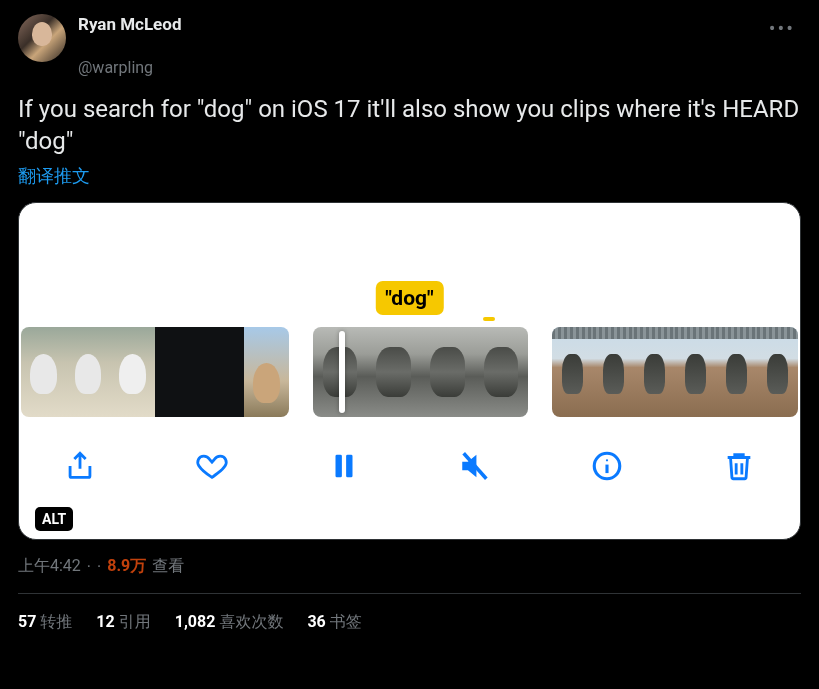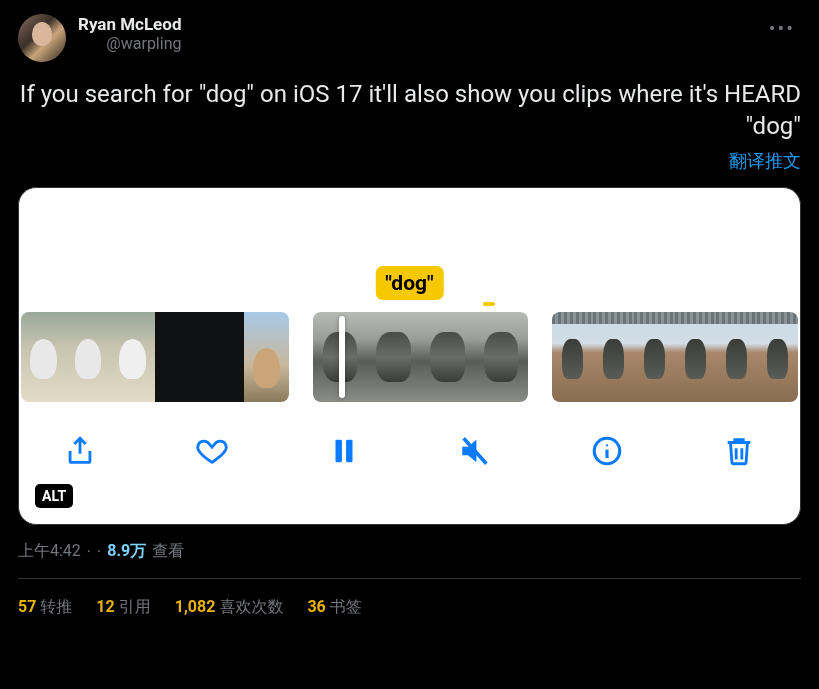--- a/index.html
+++ b/index.html
@@ -6,21 +6,20 @@
   body {
     background: #000;
     color: #e7e9ea;
     font-family: -apple-system, BlinkMacSystemFont, "Segoe UI", Roboto, Helvetica, Arial, sans-serif;
     width: 819px;
     height: 689px;
     overflow: hidden;
   }
   .tweet {
     padding: 14px 18px 0 18px;
-    text-align: right;
   }
   .header {
     display: flex;
     align-items: flex-start;
     position: relative;
     margin-bottom: 16px;
   }
   .avatar {
     width: 48px;
     height: 48px;
@@ -34,21 +33,21 @@
   .avatar::after {
     content: "";
     position: absolute;
     top: 8px; left: 14px;
     width: 20px; height: 24px;
     background: #d8b79a;
     border-radius: 50% 50% 45% 45%;
   }
   .names { display: flex; flex-direction: column; }
   .display-name { font-weight: 700; font-size: 17px; color: #e7e9ea; }
-  .handle { color: #71767b; font-size: 16px; }
+  .handle { color: #71767b; font-size: 16px; margin-top: 24px; }
   .more {
     position: absolute;
     right: 0;
     top: -2px;
     color: #71767b;
     font-size: 20px;
     letter-spacing: 2px;
     cursor: pointer;
     padding: 4px 6px;
     border-radius: 50%;
@@ -164,49 +163,49 @@
     color: #0a7aff;
     cursor: pointer;
   }
   .tool-btn svg { width: 34px; height: 34px; stroke: #0a7aff; fill: none; stroke-width: 2; }
   .tool-btn.pause svg rect { fill: #0a7aff; stroke: none; }
   .tool-btn.mute svg { fill: #0a7aff; stroke: #0a7aff; }
   .tool-btn.info svg { stroke-width: 2.2; }
   .alt-badge {
     position: absolute;
     left: 16px;
-    bottom: 16px;
+    bottom: 8px;
     background: #000;
     color: #fff;
     font-weight: 700;
     font-size: 14px;
     padding: 4px 7px;
     border-radius: 5px;
   }
   .meta-line {
     margin-top: 16px;
     color: #71767b;
     font-size: 16px;
     display: flex;
     align-items: center;
     gap: 6px;
   }
-  .meta-line .views-num { color: #7dd3fc; font-weight: 700; }
+  .meta-line .views-num { color: #c2410c; font-weight: 700; }
   .divider {
     border-top: 1px solid #2f3336;
     margin-top: 16px;
   }
   .stats {
     display: flex;
     gap: 24px;
     padding: 18px 0 0 0;
     font-size: 16px;
     color: #71767b;
   }
-  .stats .stat .num { color: #eab308; font-weight: 700; margin-right: 4px; }
+  .stats .stat .num { color: #ffffff; font-weight: 700; margin-right: 4px; }
   .stat { cursor: pointer; }
 </style>
 </head>
 <body>
 
 <div class="tweet">
 
   <div class="header">
     <div class="avatar"></div>
     <div class="names">

